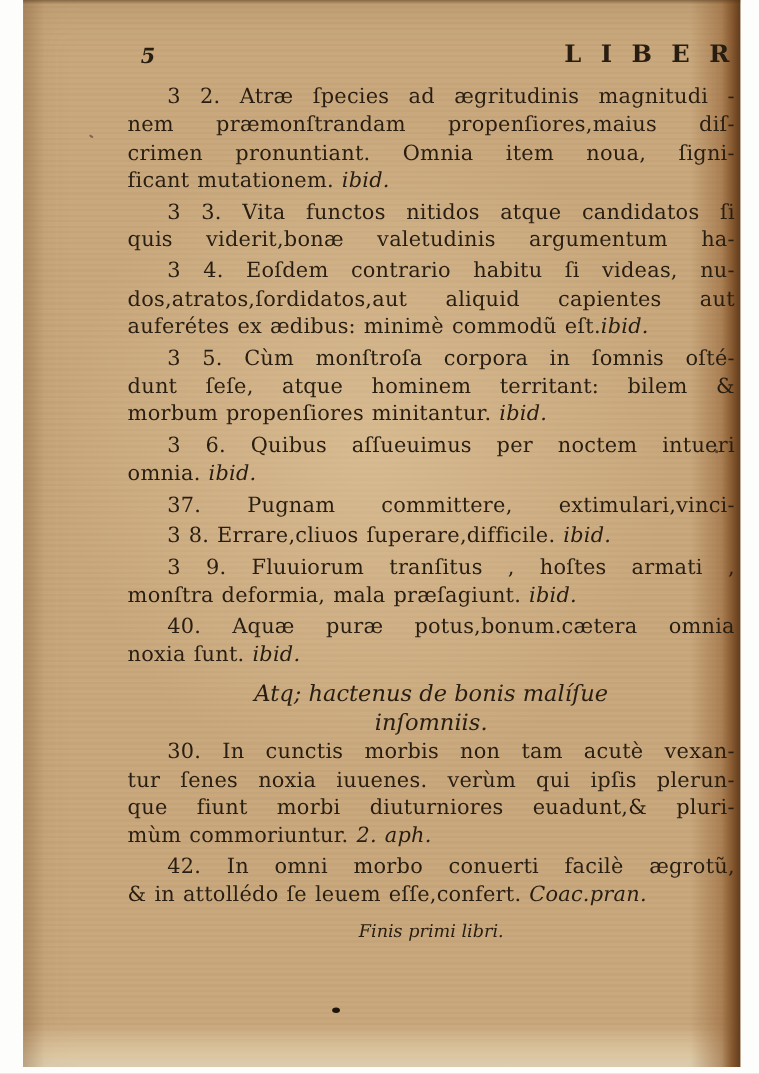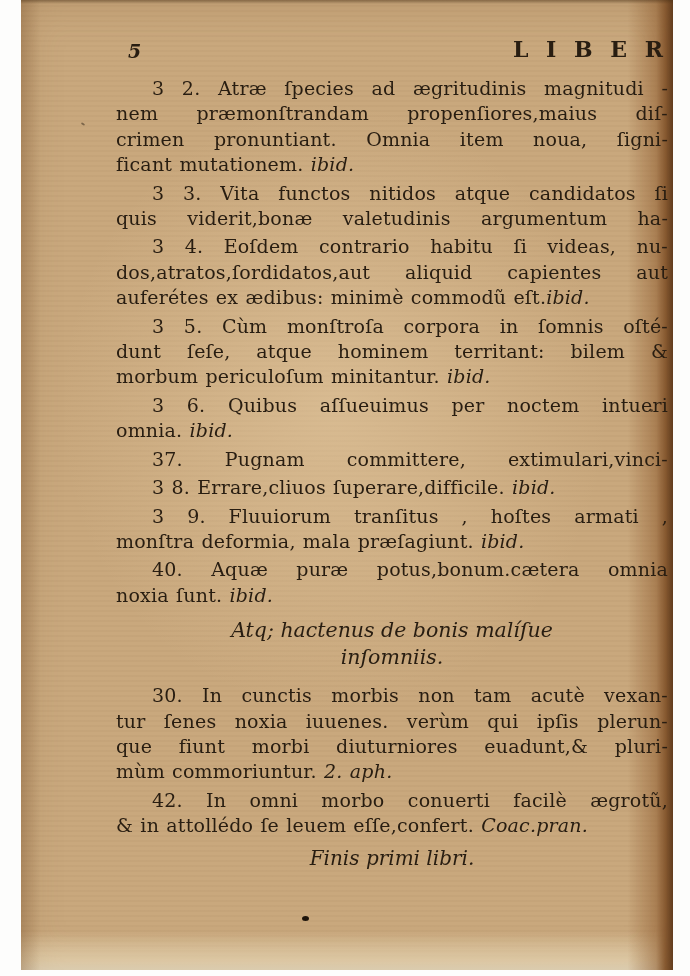--- a/index.html
+++ b/index.html
@@ -43,23 +43,23 @@
     text-align:justify;text-align-last:justify;
     word-spacing:1px;letter-spacing:.2px;
     white-space:normal;
   }
   .block.entry .line.first{text-indent:36px;}
   .block.entry .line.last{text-align-last:left;}
   .block.center .line{
     text-align:center;font-style:italic;
     font-size:20.5px;line-height:27px;
   }
-  .block.heading{margin-top:9px;margin-bottom:12px;}
+  .block.heading{margin-top:9px;margin-bottom:0;}
   .block.finis{margin-top:6px;}
-  .block.finis .line{font-size:20px;}
+  .block.finis .line{font-size:16px;}
   .it{font-style:italic;}
   
   .speck{position:absolute;background:#1d140b;border-radius:50%;}
   .speck.s1{left:281px;top:916px;width:7px;height:5px;}
   .speck.s2{left:629px;top:409px;width:3px;height:3px;opacity:.6;}
   .speck.s3{left:60px;top:123px;width:4px;height:2px;opacity:.45;transform:rotate(30deg);}
 </style>
 </head>
 <body>
 
@@ -82,21 +82,21 @@
             <div class="line"><span>quis viderit,bonæ valetudinis argumentum ha-</span></div>
           </div>
           <div class="block entry">
             <div class="line first"><span>3 4.  Eoſdem contrario habitu ſi videas, nu-</span></div>
             <div class="line"><span>dos,atratos,ſordidatos,aut aliquid capientes aut</span></div>
             <div class="line last"><span>auferétes ex ædibus: minimè commodũ eſt.</span><span class="it">ibid.</span></div>
           </div>
           <div class="block entry">
             <div class="line first"><span>3 5.  Cùm monſtroſa corpora in ſomnis oſté-</span></div>
             <div class="line"><span>dunt ſeſe, atque hominem territant: bilem &amp;</span></div>
-            <div class="line last"><span>morbum periculoſum minitantur. </span><span class="it">ibid.</span></div>
+            <div class="line last"><span>morbum propenſiores minitantur. </span><span class="it">ibid.</span></div>
           </div>
           <div class="block entry">
             <div class="line first"><span>3 6.  Quibus aſſueuimus per noctem intueri</span></div>
             <div class="line last"><span>omnia. </span><span class="it">ibid.</span></div>
           </div>
           <div class="block entry">
             <div class="line first"><span>37.  Pugnam committere, extimulari,vinci-</span></div>
           </div>
           <div class="block entry">
             <div class="line first last"><span>3 8.  Errare,cliuos ſuperare,difficile. </span><span class="it">ibid.</span></div>

